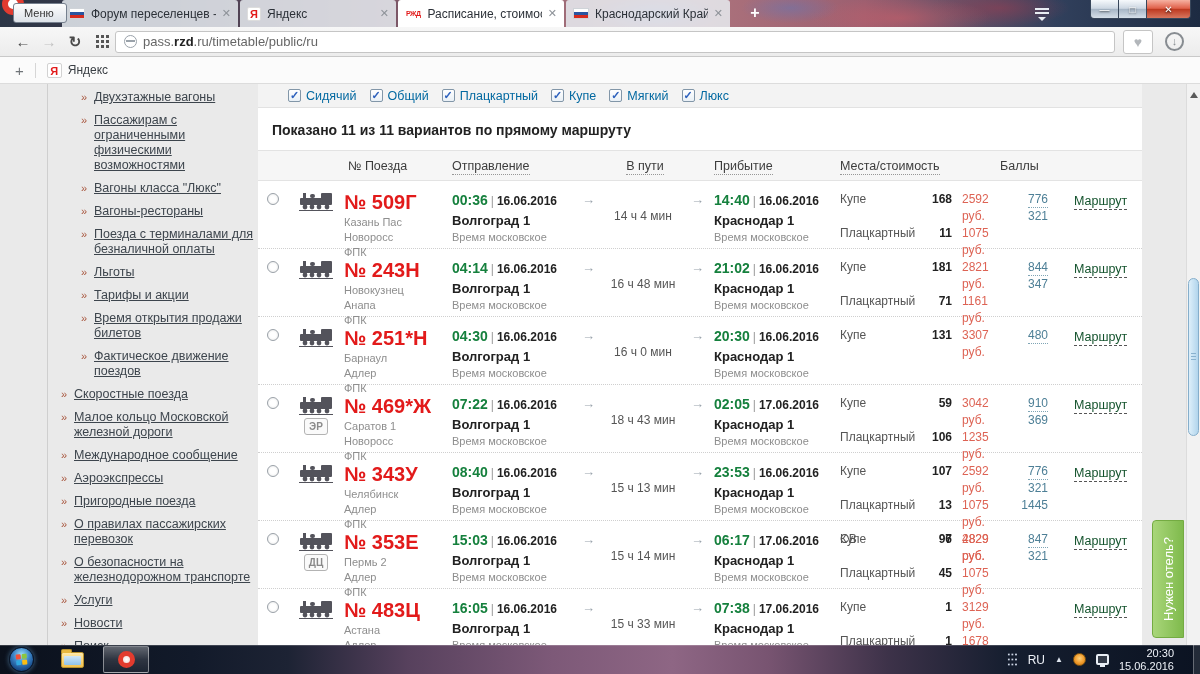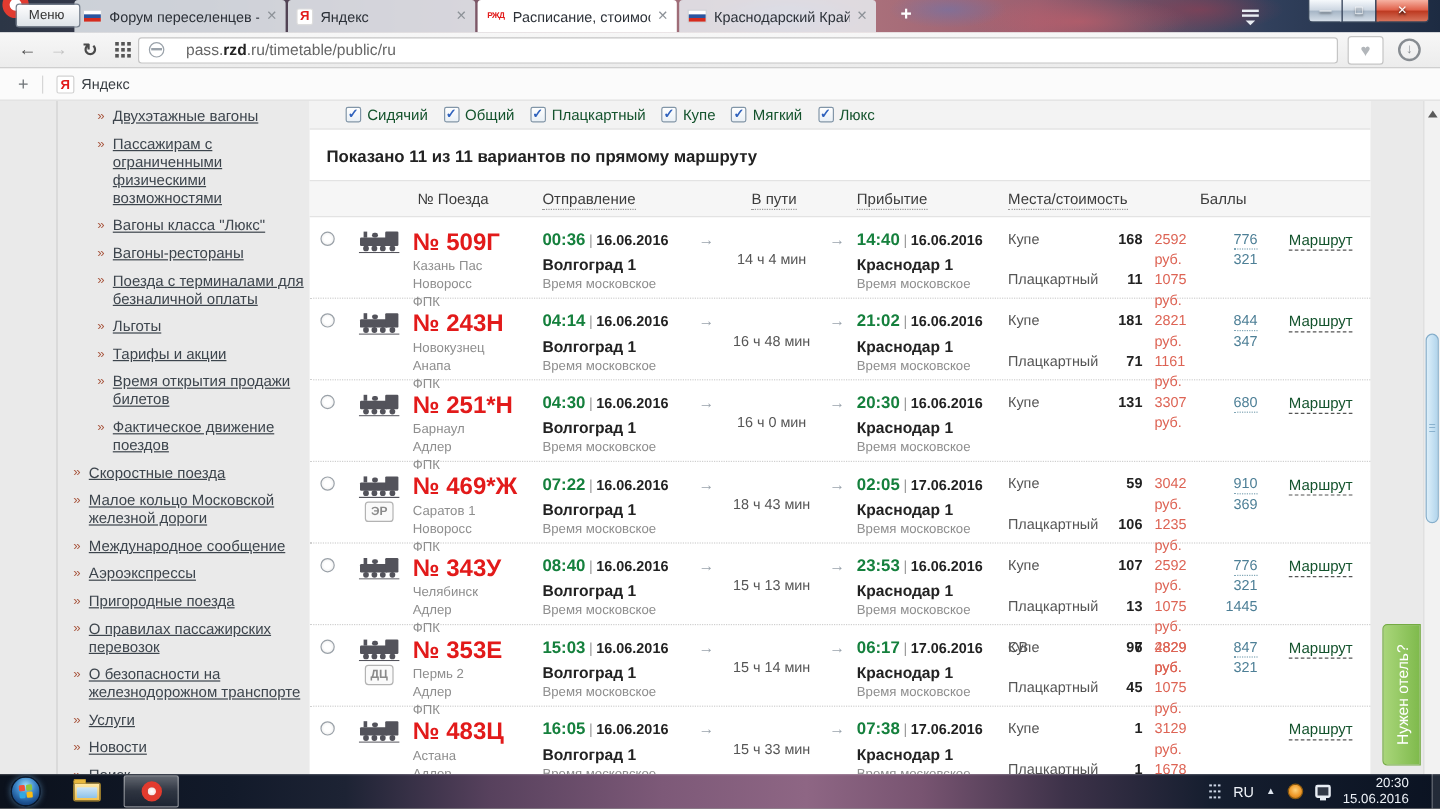--- a/index.html
+++ b/index.html
@@ -51,21 +51,21 @@
 
   
   .toolbar{position:absolute;top:27px;left:0;right:0;height:30px;
     background:linear-gradient(#f7f7f7,#ececec);border-bottom:1px solid #c9c9c9;
     display:flex;align-items:center;padding-left:10px;}
   .nav-ic{width:26px;text-align:center;font-size:15px;font-weight:bold;color:#4a4a4a;}
   .nav-ic.disabled{color:#c2c2c2;}
   .grid-ic{width:3px;height:3px;background:#555;margin:0 16px 10px 8px;
     box-shadow:5px 0 #555,10px 0 #555,0 5px #555,5px 5px #555,10px 5px #555,0 10px #555,5px 10px #555,10px 10px #555;}
   .urlbar{width:1000px;height:22px;background:#fff;border:1px solid #c5c5c5;border-radius:3px;
-    display:flex;align-items:center;padding:0 8px;gap:18px;}
+    display:flex;align-items:center;padding:0 8px;gap:6px;}
   .site-ic{width:13px;height:13px;border:1.5px solid #9aa2aa;border-radius:50%;position:relative;}
   .site-ic::after{content:"";position:absolute;left:1px;right:1px;top:4px;height:1.5px;background:#9aa2aa;}
   .url-text{font-size:13px;color:#666;white-space:nowrap;}
   .url-text .dom{color:#222;font-weight:bold;}
   .heart-btn{margin-left:8px;width:30px;height:24px;border:1px solid #c5c5c5;border-radius:3px;
     background:#fff;color:#b2b6ba;font-size:14px;text-align:center;line-height:22px;}
   .dl-btn{margin-left:12px;width:19px;height:19px;border:2px solid #878c91;border-radius:50%;
     color:#878c91;font-size:11px;font-weight:bold;text-align:center;line-height:15px;}
 
   
@@ -88,21 +88,21 @@
   .sb-bullet{color:#a8563e;font-size:11px;width:13px;flex:0 0 13px;}
   .sb-text{color:#3d454d;text-decoration:underline;}
 
   .main{position:absolute;left:258px;top:0;width:884px;height:100%;background:#fff;}
   .filter-bar{height:24px;background:#f3f3f3;border-bottom:1px solid #e2e2e2;display:flex;
     align-items:center;padding-left:30px;gap:13px;}
   .filter{display:flex;align-items:center;gap:5px;}
   .cb{width:13px;height:13px;border:1px solid #8296a8;border-radius:2px;flex:0 0 13px;
     background:linear-gradient(#ffffff,#e9f0f6);color:#2f62bd;font-size:11px;font-weight:bold;
     line-height:11px;text-align:center;}
-  .cb-label{font-size:12.5px;color:#14532d;}
+  .cb-label{font-size:12.5px;color:#0369a1;}
   .results-heading{margin:14px 0 0 14px;font-size:14px;font-weight:bold;color:#222;}
 
   .thead,.trow{display:grid;grid-template-columns:30px 56px 108px 124px 138px 126px 156px 66px 1fr;}
   .thead{margin-top:12px;height:31px;align-items:center;background:#f6f6f6;
     border-top:1px solid #e3e3e3;border-bottom:1px solid #e3e3e3;font-size:12.5px;color:#3c3c3c;}
   .th-num{grid-column:3;padding-left:4px;}
   .th-dep{grid-column:4;}
   .th-dur{grid-column:5;text-align:center;}
   .th-arr{grid-column:6;}
   .th-seats{grid-column:7;}
@@ -528,21 +528,21 @@
       <div class="tz">Время московское</div>
     </div>
     <div class="c-seats">
               <div class="seat-line">
                 <span class="s-cls">Купе</span>
                 <span class="s-cnt">131</span>
                 <span class="s-pr">3307 руб.</span>
               </div>
             </div>
     <div class="c-points">
-              <div class="pt-first"><span>680</span></div>
+              <div class="pt-first"><span>480</span></div>
             </div>
     <div class="c-route"><span class="route-link">Маршрут</span></div>
   </div>
 
   <div class="trow">
     <div class="c-radio"><span class="radio"></span></div>
     <div class="c-icon">
       <svg class="train-ic" width="34" height="20" viewBox="0 0 34 20" fill="#53535b">
         <rect x="1" y="7" width="23" height="7" rx="1"></rect>
                 <rect x="22" y="2" width="11" height="12" rx="1"></rect>

